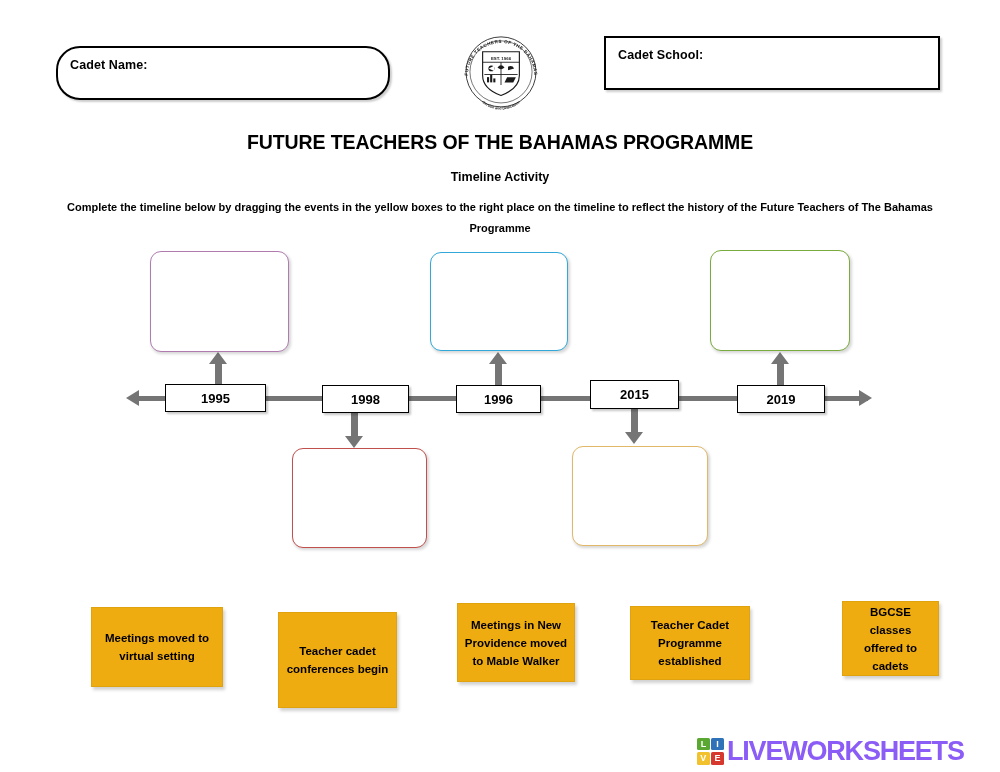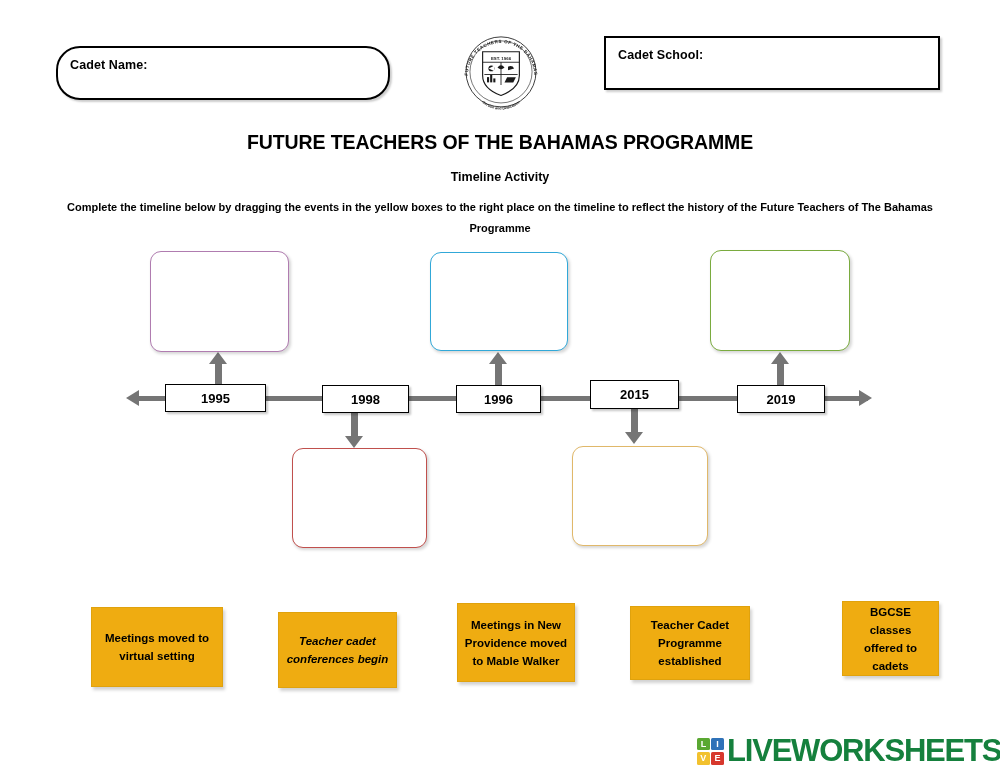--- a/index.html
+++ b/index.html
@@ -166,23 +166,23 @@
     display: flex;
     align-items: center;
     justify-content: center;
     color: #ffffff;
     font-size: 9px;
     font-weight: bold;
     border-radius: 1.5px;
     font-family: "Liberation Sans", sans-serif;
   }
   #lw-word {
-    font-size: 31px;
-    font-weight: bold;
-    color: #15803d;
+    font-size: 27px;
+    font-weight: bold;
+    color: #8b5cf6;
     letter-spacing: -1.2px;
     font-family: "Liberation Sans", sans-serif;
   }
 </style>
 </head>
 <body>
 
 <div class="field-box" id="cadet-name-box">
   <span class="field-label">Cadet Name:</span>
 </div>
@@ -267,21 +267,21 @@
   <div class="drop-box" style="left:710px; top:10px; width:140px; height:101px; border-color:#7aab3f;"></div>
 
   <div class="drop-box" style="left:292px; top:208px; width:135px; height:100px; border-color:#c0504d;"></div>
 
   <div class="drop-box" style="left:572px; top:206px; width:136px; height:100px; border-color:#e0b86a;"></div>
 </div>
 
 <div>
   <div class="answer-tile" style="left:91px; top:607px; width:132px; height:80px;">Meetings moved to virtual setting</div>
 
-  <div class="answer-tile" style="left:278px; top:612px; width:119px; height:76px;font-style:italic;">Teacher cadet conferences begin</div>
+  <div class="answer-tile" style="left:278px; top:612px; width:119px; height:96px;">Teacher cadet conferences begin</div>
 
   <div class="answer-tile" style="left:457px; top:603px; width:118px; height:79px;">Meetings in New Providence moved to Mable Walker</div>
 
   <div class="answer-tile" style="left:630px; top:606px; width:120px; height:74px;">Teacher Cadet Programme established</div>
 
   <div class="answer-tile" style="left:842px; top:601px; width:97px; height:75px;">BGCSE classes offered to cadets</div>
 </div>
 
 <div id="lw-logo">
   <div id="lw-squares">

